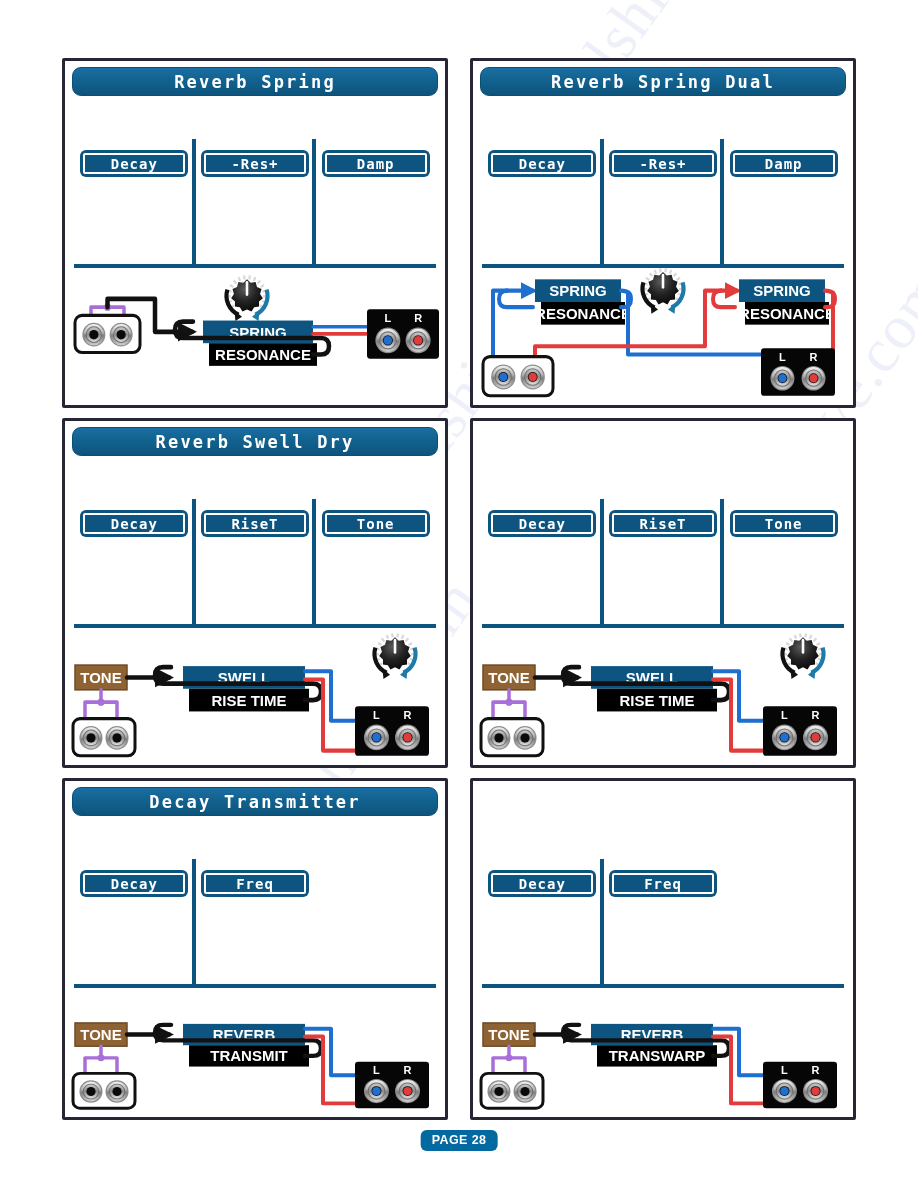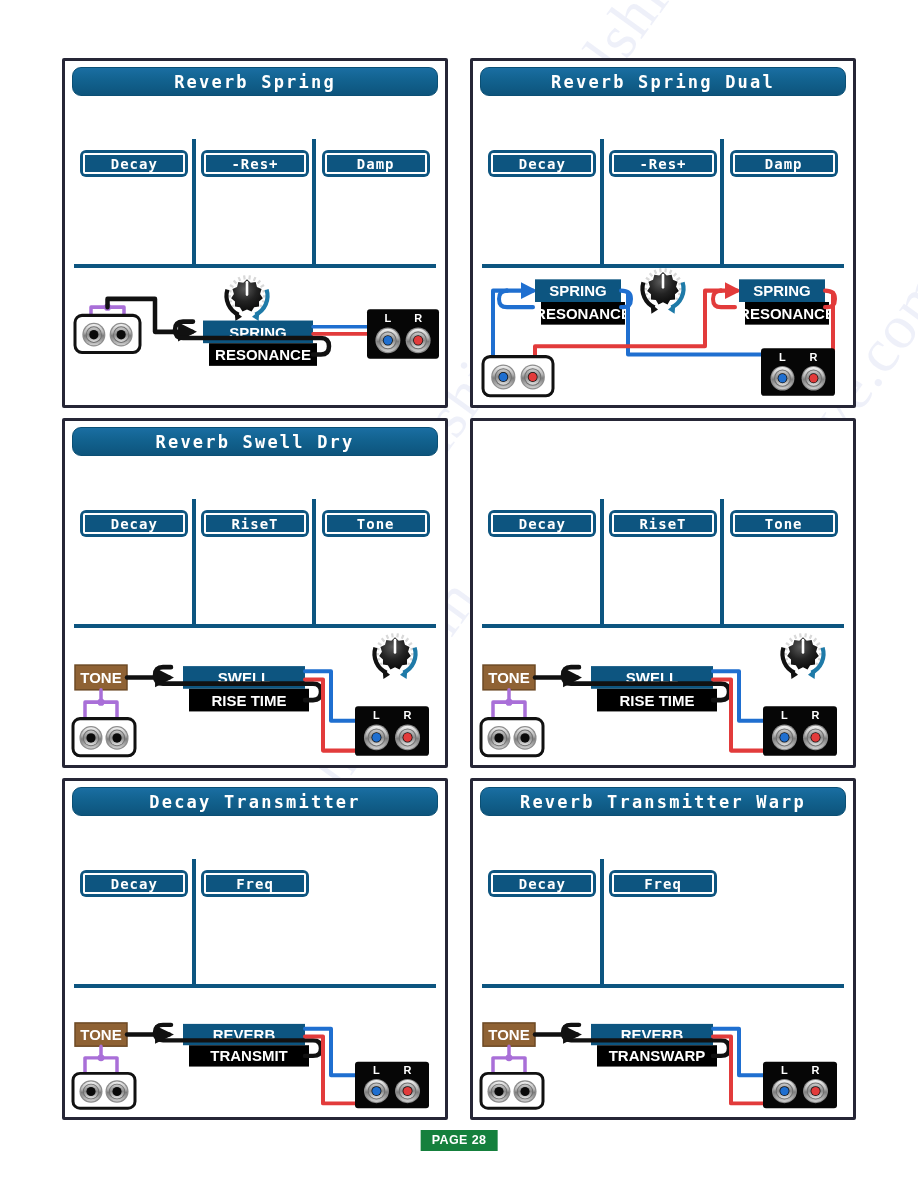--- a/index.html
+++ b/index.html
@@ -122,25 +122,26 @@
     position:absolute;
     left:0;right:0;top:207px;bottom:0;
   }
   .diagram svg{display:block;width:100%;height:100%;}
 
   
   .page-badge{
     position:absolute;
     left:50%;transform:translateX(-50%);
     top:1130px;
-    background:#15803d;
+    background:#0369a1;
     color:#ffffff;
     font-size:12.5px;font-weight:bold;
     letter-spacing:0.4px;
     padding:3px 11px 4px 11px;
+    border-radius:6px;
   }
 </style>
 </head>
 <body>
 
 <div class="page">
 
   <div class="watermark">
     <div class="wm-text" style="left:470px;top:180px;">manualshive.com</div>
     <div class="wm-text" style="left:300px;top:560px;">manualshive.com</div>
@@ -821,23 +822,20 @@
                 <circle cx="342.54" cy="106.24000000000001" r="8.735999999999999" fill="#6f6f6f"></circle>
                 <circle cx="342.54" cy="106.24000000000001" r="7.7376000000000005" fill="url(#chromeGrad2)"></circle>
                 <circle cx="342.54" cy="106.24000000000001" r="4.992000000000001" fill="#111"></circle>
                 <circle cx="342.54" cy="106.24000000000001" r="4.243200000000001" fill="#e23b3b"></circle>
               </g>
             </g>
           </svg>
         </div>
       </div>
       <div class="card">
-        <div class="title-bar">
-          <span class="title-text">Reverb Transmitter Warp</span>
-        </div>
         <div class="param-area">
           <div class="param-cols">
             <div class="param-col">
               <div class="param-box">
                 <div class="param-inner">
                   <span class="param-text">Decay</span>
                 </div>
               </div>
             </div>
             <div class="param-col">

